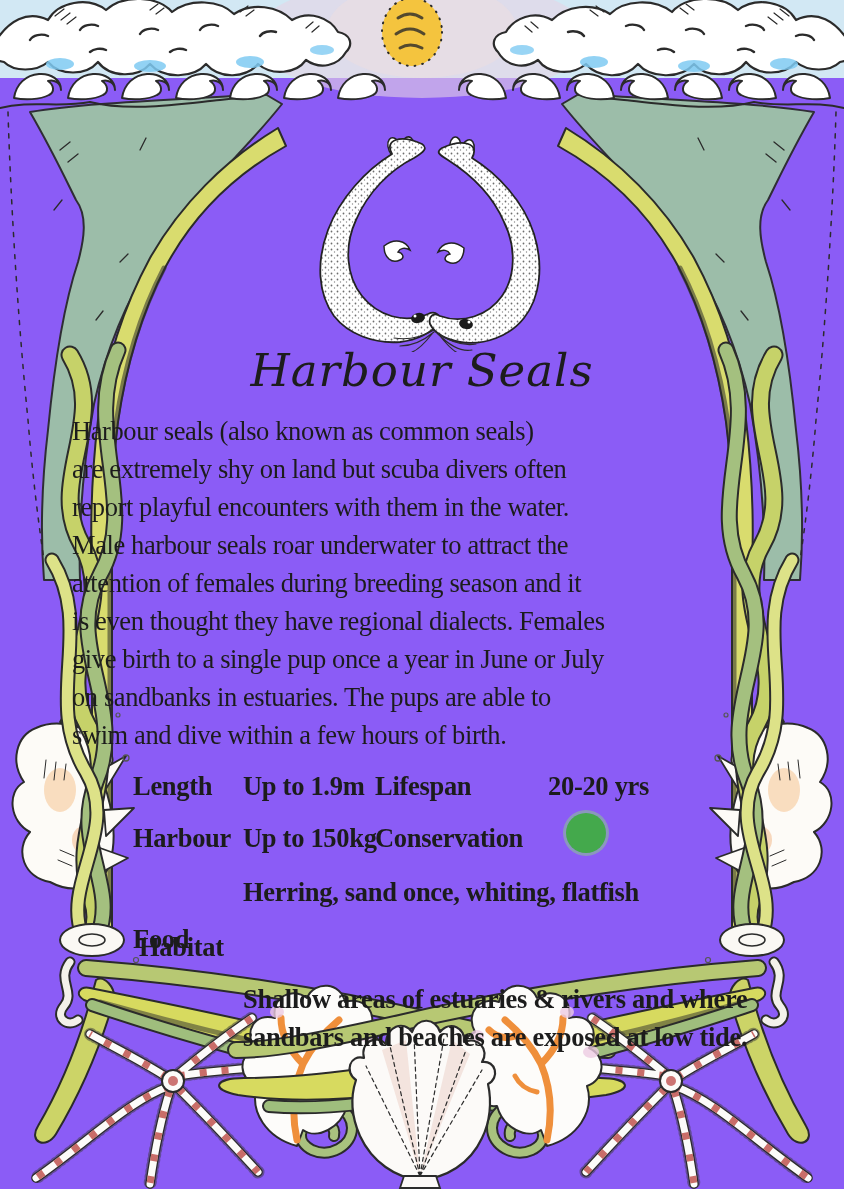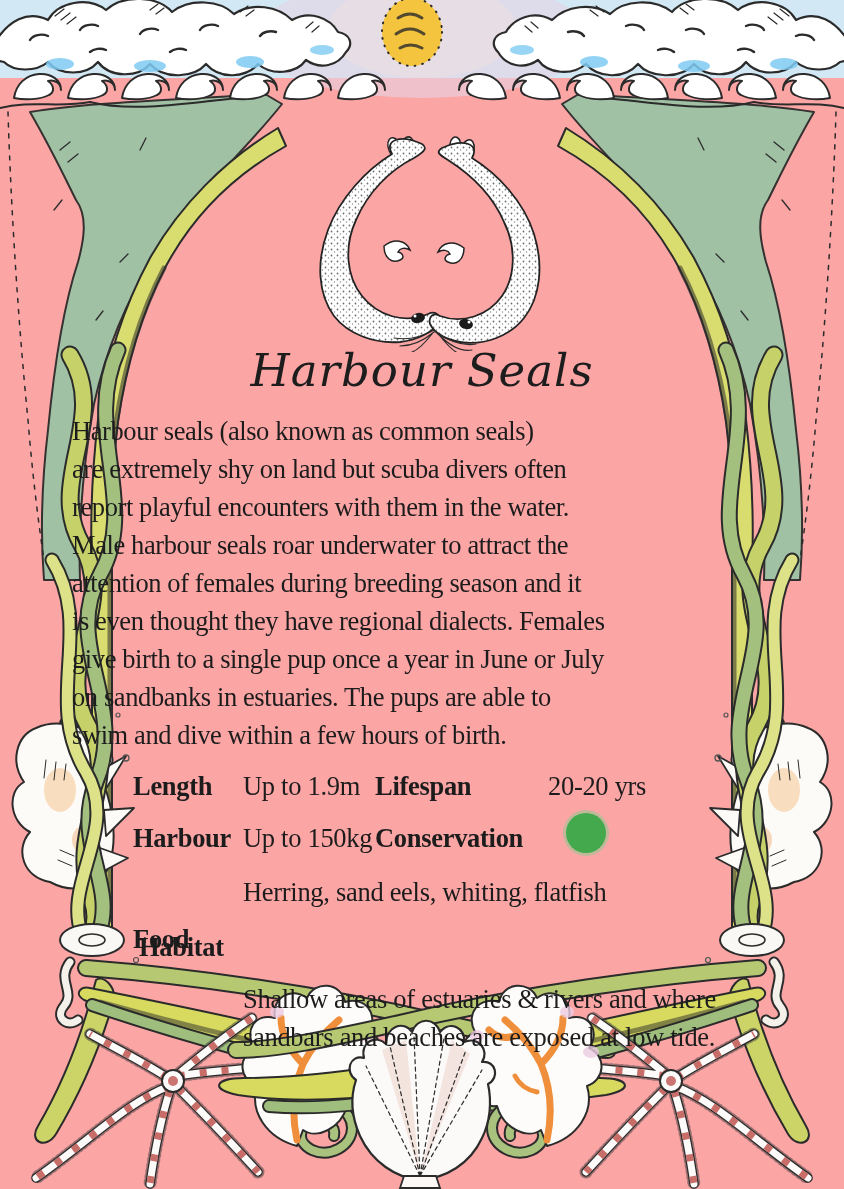--- a/index.html
+++ b/index.html
@@ -1,25 +1,25 @@
 <!DOCTYPE html>
 <html><head>
 <meta charset="utf-8">
 <style>
   html,body{margin:0;padding:0;background:#ffffff;}
-  .stage{position:relative;width:844px;height:1189px;overflow:hidden;background:#fca5a5;
+  .stage{position:relative;width:844px;height:1189px;overflow:hidden;background:#8b5cf6;
          font-family:"Liberation Serif",serif;color:#1c1c1c;}
   .decor{position:absolute;left:0;top:0;}
   .seals{position:absolute;left:282px;top:128px;}
   .title{position:absolute;left:0;top:344px;width:844px;margin:0;text-align:center;
          font-family:"DejaVu Serif",serif;font-style:italic;font-weight:500;
          font-size:45px;letter-spacing:1px;color:#1d1d1d;}
   .desc{position:absolute;left:72px;top:412px;width:700px;margin:0;text-align:left;
         font-size:26.5px;line-height:38px;letter-spacing:-0.4px;white-space:pre-line;}
-  .fact{position:absolute;font-size:26.5px;letter-spacing:-0.3px;white-space:pre-line;line-height:38px;}
+  .fact{position:absolute;font-size:26.5px;letter-spacing:-0.3px;white-space:pre-line;line-height:38px;font-weight:bold;}
   .fact.b{font-weight:bold;}
   .dot-svg{position:absolute;left:560px;top:807px;}
   
   .ink{stroke:#2b2b2b;fill:none;stroke-linecap:round;stroke-linejoin:round;}
   .rib-o{fill:none;stroke:#2b2b2b;stroke-linecap:round;}
   .rib-i{fill:none;stroke-linecap:round;}
   .star-spines{fill:none;stroke:#3a3a3a;stroke-width:13;stroke-dasharray:1 4.5;opacity:.5;stroke-linecap:round;}
   .star-outline{fill:none;stroke:#2b2b2b;stroke-width:9.5;stroke-linecap:round;}
   .star-fill{fill:none;stroke:#fcfbf9;stroke-width:7;stroke-linecap:round;}
   .star-bands{fill:none;stroke:#bf5350;stroke-width:7;stroke-dasharray:7 15;opacity:.85;stroke-linecap:butt;}
@@ -207,20 +207,20 @@
     <span class="fact b" style="left:133px;top:819px;">Harbour</span>
     <span class="fact" style="left:243px;top:819px;">Up to 150kg</span>
     <span class="fact b" style="left:375px;top:819px;">Conservation</span>
 
     <svg class="dot-svg" width="52" height="52">
       <circle cx="26" cy="26" r="23" opacity=".55" fill="#8cc88f"></circle>
       <circle cx="26" cy="26" r="20" fill="#44a94c"></circle>
     </svg>
 
     <span class="fact b" style="left:133px;top:920px;">Food</span>
-    <span class="fact" style="left:243px;top:873px;">Herring, sand eels, whiting, flatfish</span>
+    <span class="fact" style="left:243px;top:873px;">Herring, sand once, whiting, flatfish</span>
 
     <span class="fact b" style="left:133px;top:928px;margin-left:6px;">Habitat</span>
     <span class="fact" style="left:243px;top:980px;">Shallow areas of estuaries &amp; rivers and where
 sandbars and beaches are exposed at low tide.</span>
   </div>
 
 </div>
 
 </body></html>

